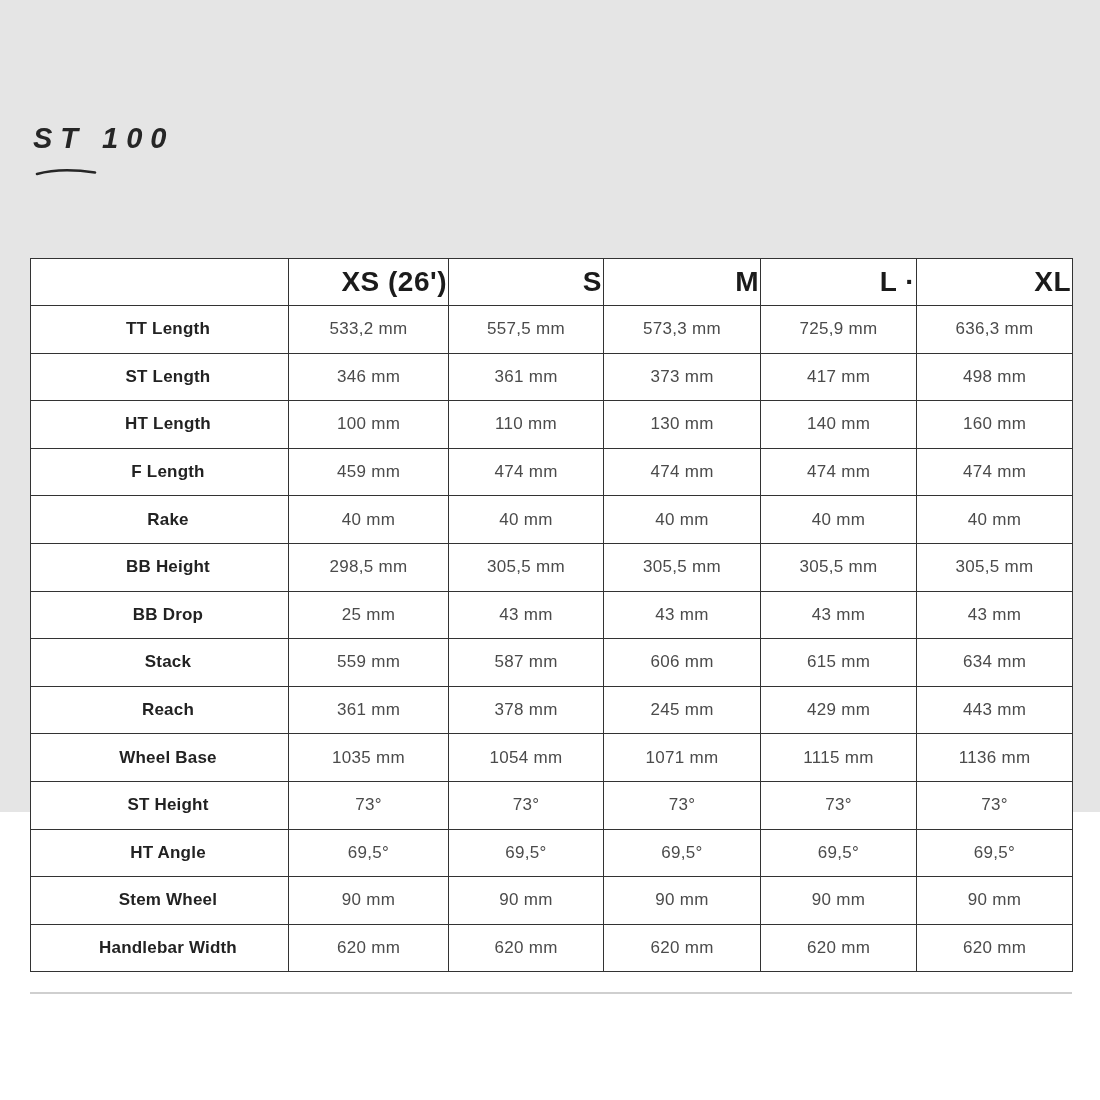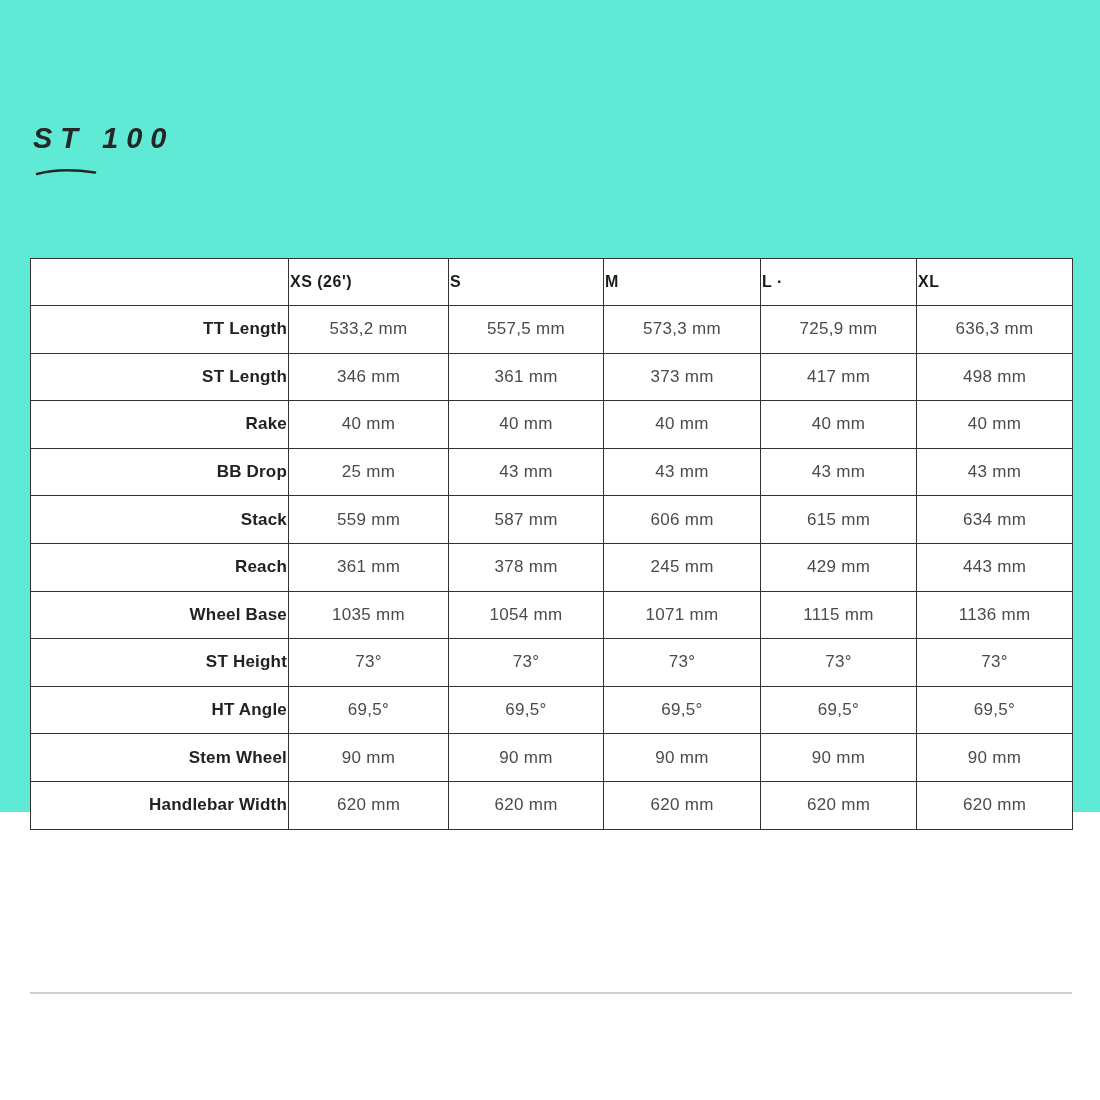--- a/index.html
+++ b/index.html
@@ -9,21 +9,21 @@
     width: 1100px;
     height: 1100px;
     font-family: "Liberation Sans", sans-serif;
     color: #1d1d1d;
     overflow: hidden;
   }
   .page {
     position: relative;
     width: 1100px;
     height: 812px;
-    background: #5eead4;
+    background: #e5e5e5;
   }
   .title-block {
     position: absolute;
     left: 33px;
     top: 122px;
   }
   .page-title {
     font-family: "Liberation Sans", sans-serif;
     font-size: 29px;
     font-weight: 800;
@@ -50,33 +50,33 @@
     background: #ffffff;
   }
   table.spec-table th,
   table.spec-table td {
     border: 1px solid #333333;
     overflow: hidden;
     white-space: nowrap;
   }
   table.spec-table th {
     height: 44px;
-    font-size: 16px;
+    font-size: 28px;
     font-weight: 700;
-    text-align: left;
+    text-align: right;
     color: #1b1b1b;
     letter-spacing: 0.5px;
   }
   table.spec-table td {
     height: 44.6px;
     font-size: 17px;
   }
   td.row-label {
     font-weight: 700;
-    text-align: right;
+    text-align: center;
     padding-left: 18px;
     color: #222222;
     letter-spacing: 0.2px;
   }
   td.value-cell {
     text-align: center;
     font-weight: 400;
     color: #4b4b4b;
     letter-spacing: 0.3px;
   }
@@ -132,26 +132,50 @@
           </tr>
           <tr>
             <td class="row-label">ST Length</td>
             <td class="value-cell">346 mm</td>
             <td class="value-cell">361 mm</td>
             <td class="value-cell">373 mm</td>
             <td class="value-cell">417 mm</td>
             <td class="value-cell">498 mm</td>
           </tr>
           <tr>
+            <td class="row-label">HT Length</td>
+            <td class="value-cell">100 mm</td>
+            <td class="value-cell">110 mm</td>
+            <td class="value-cell">130 mm</td>
+            <td class="value-cell">140 mm</td>
+            <td class="value-cell">160 mm</td>
+          </tr>
+          <tr>
+            <td class="row-label">F Length</td>
+            <td class="value-cell">459 mm</td>
+            <td class="value-cell">474 mm</td>
+            <td class="value-cell">474 mm</td>
+            <td class="value-cell">474 mm</td>
+            <td class="value-cell">474 mm</td>
+          </tr>
+          <tr>
             <td class="row-label">Rake</td>
             <td class="value-cell">40 mm</td>
             <td class="value-cell">40 mm</td>
             <td class="value-cell">40 mm</td>
             <td class="value-cell">40 mm</td>
             <td class="value-cell">40 mm</td>
+          </tr>
+          <tr>
+            <td class="row-label">BB Height</td>
+            <td class="value-cell">298,5 mm</td>
+            <td class="value-cell">305,5 mm</td>
+            <td class="value-cell">305,5 mm</td>
+            <td class="value-cell">305,5 mm</td>
+            <td class="value-cell">305,5 mm</td>
           </tr>
           <tr>
             <td class="row-label">BB Drop</td>
             <td class="value-cell">25 mm</td>
             <td class="value-cell">43 mm</td>
             <td class="value-cell">43 mm</td>
             <td class="value-cell">43 mm</td>
             <td class="value-cell">43 mm</td>
           </tr>
           <tr>

